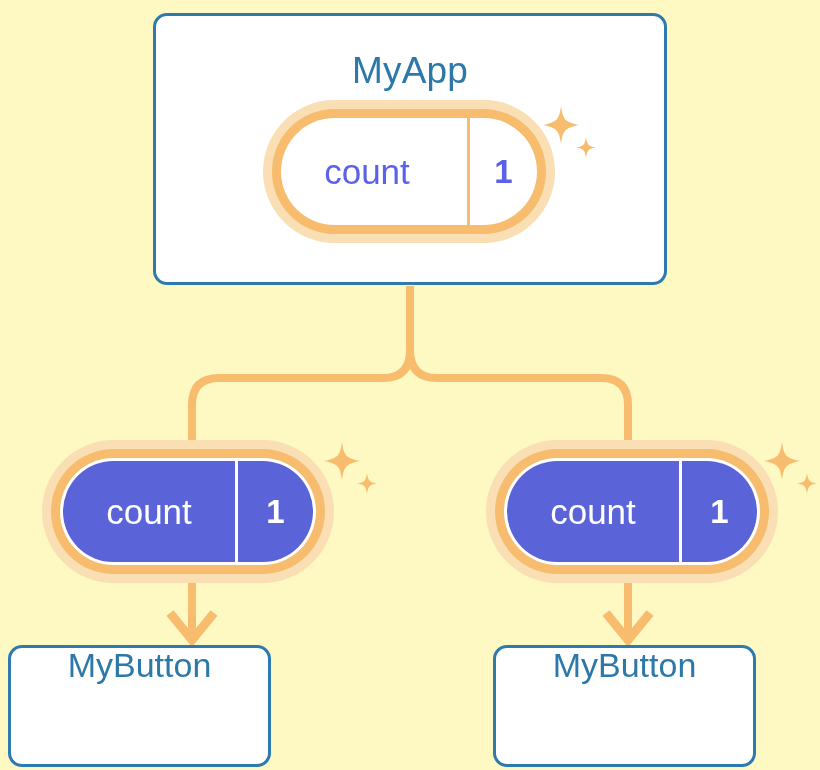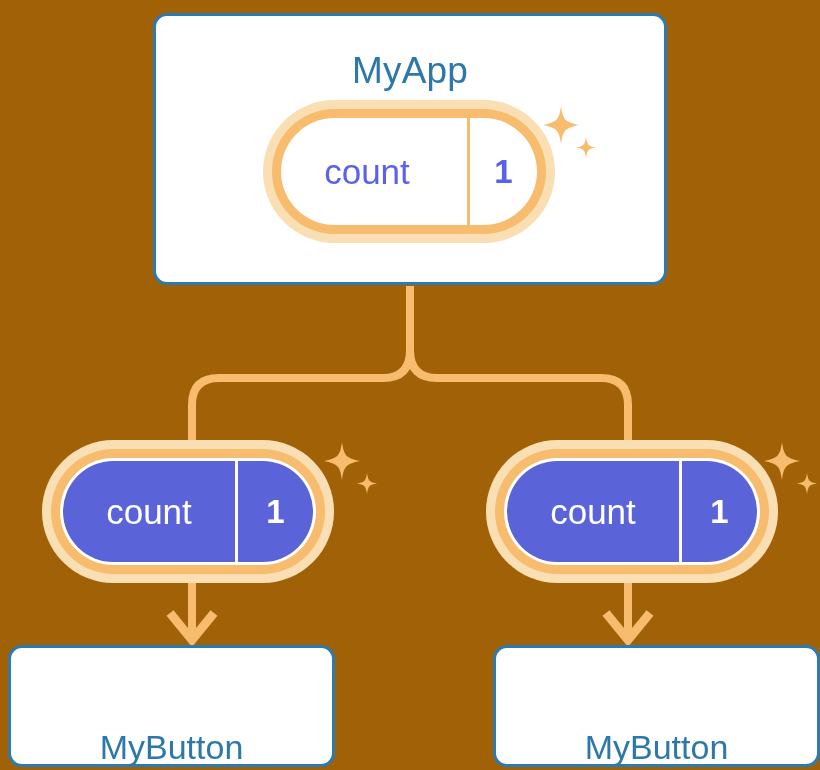--- a/index.html
+++ b/index.html
@@ -4,21 +4,21 @@
 <style>
   html, body {
     margin: 0;
     padding: 0;
     background: #4d6a72;
   }
   #stage {
     position: relative;
     width: 820px;
     height: 770px;
-    background: #a16207;
+    background: #fef9c3;
     overflow: hidden;
     font-family: "Liberation Sans", sans-serif;
   }
 
   
   #connectors {
     position: absolute;
     left: 0;
     top: 0;
     width: 820px;
@@ -47,25 +47,25 @@
     top: 36px;
     text-align: center;
     color: #2c78a9;
     font-size: 37px;
     font-weight: 400;
     letter-spacing: 0.2px;
     line-height: 1;
   }
 
   .button-card {
-    width: 327px;
+    width: 263px;
     height: 122px;
     top: 645px;
     display: flex;
-    align-items: flex-end;
+    align-items: flex-start;
     justify-content: center;
   }
   #mybutton-card-left  { left: 8px; }
   #mybutton-card-right { left: 493px; }
   .button-label {
     color: #2c78a9;
     font-size: 34px;
     font-weight: 400;
     line-height: 1;
   }

